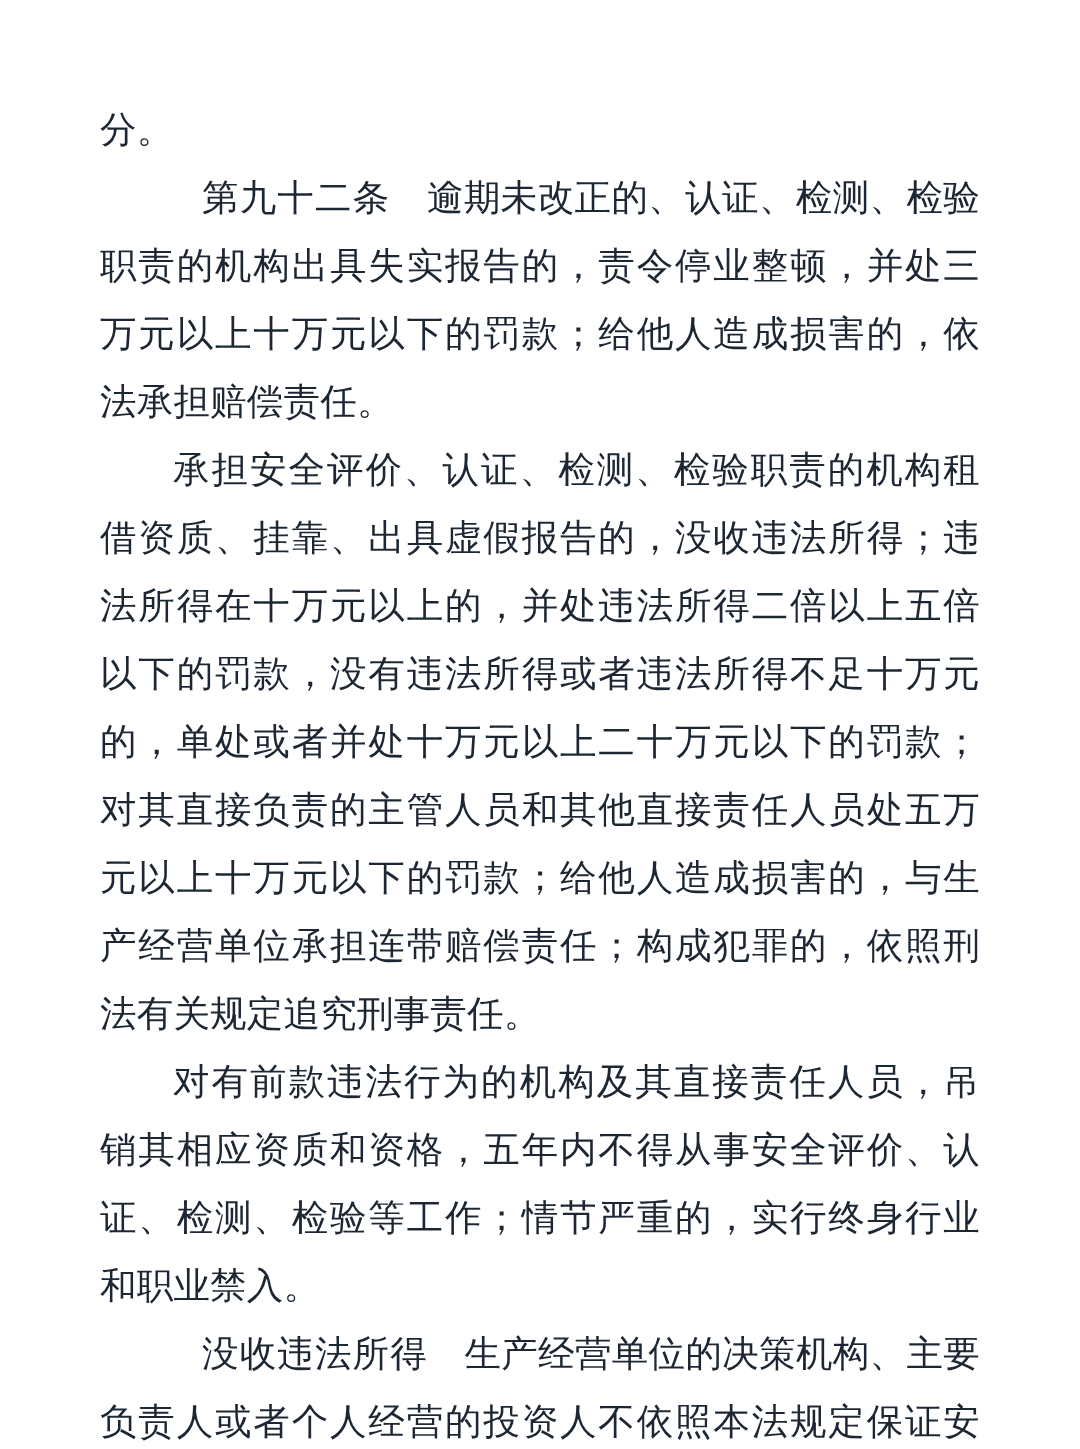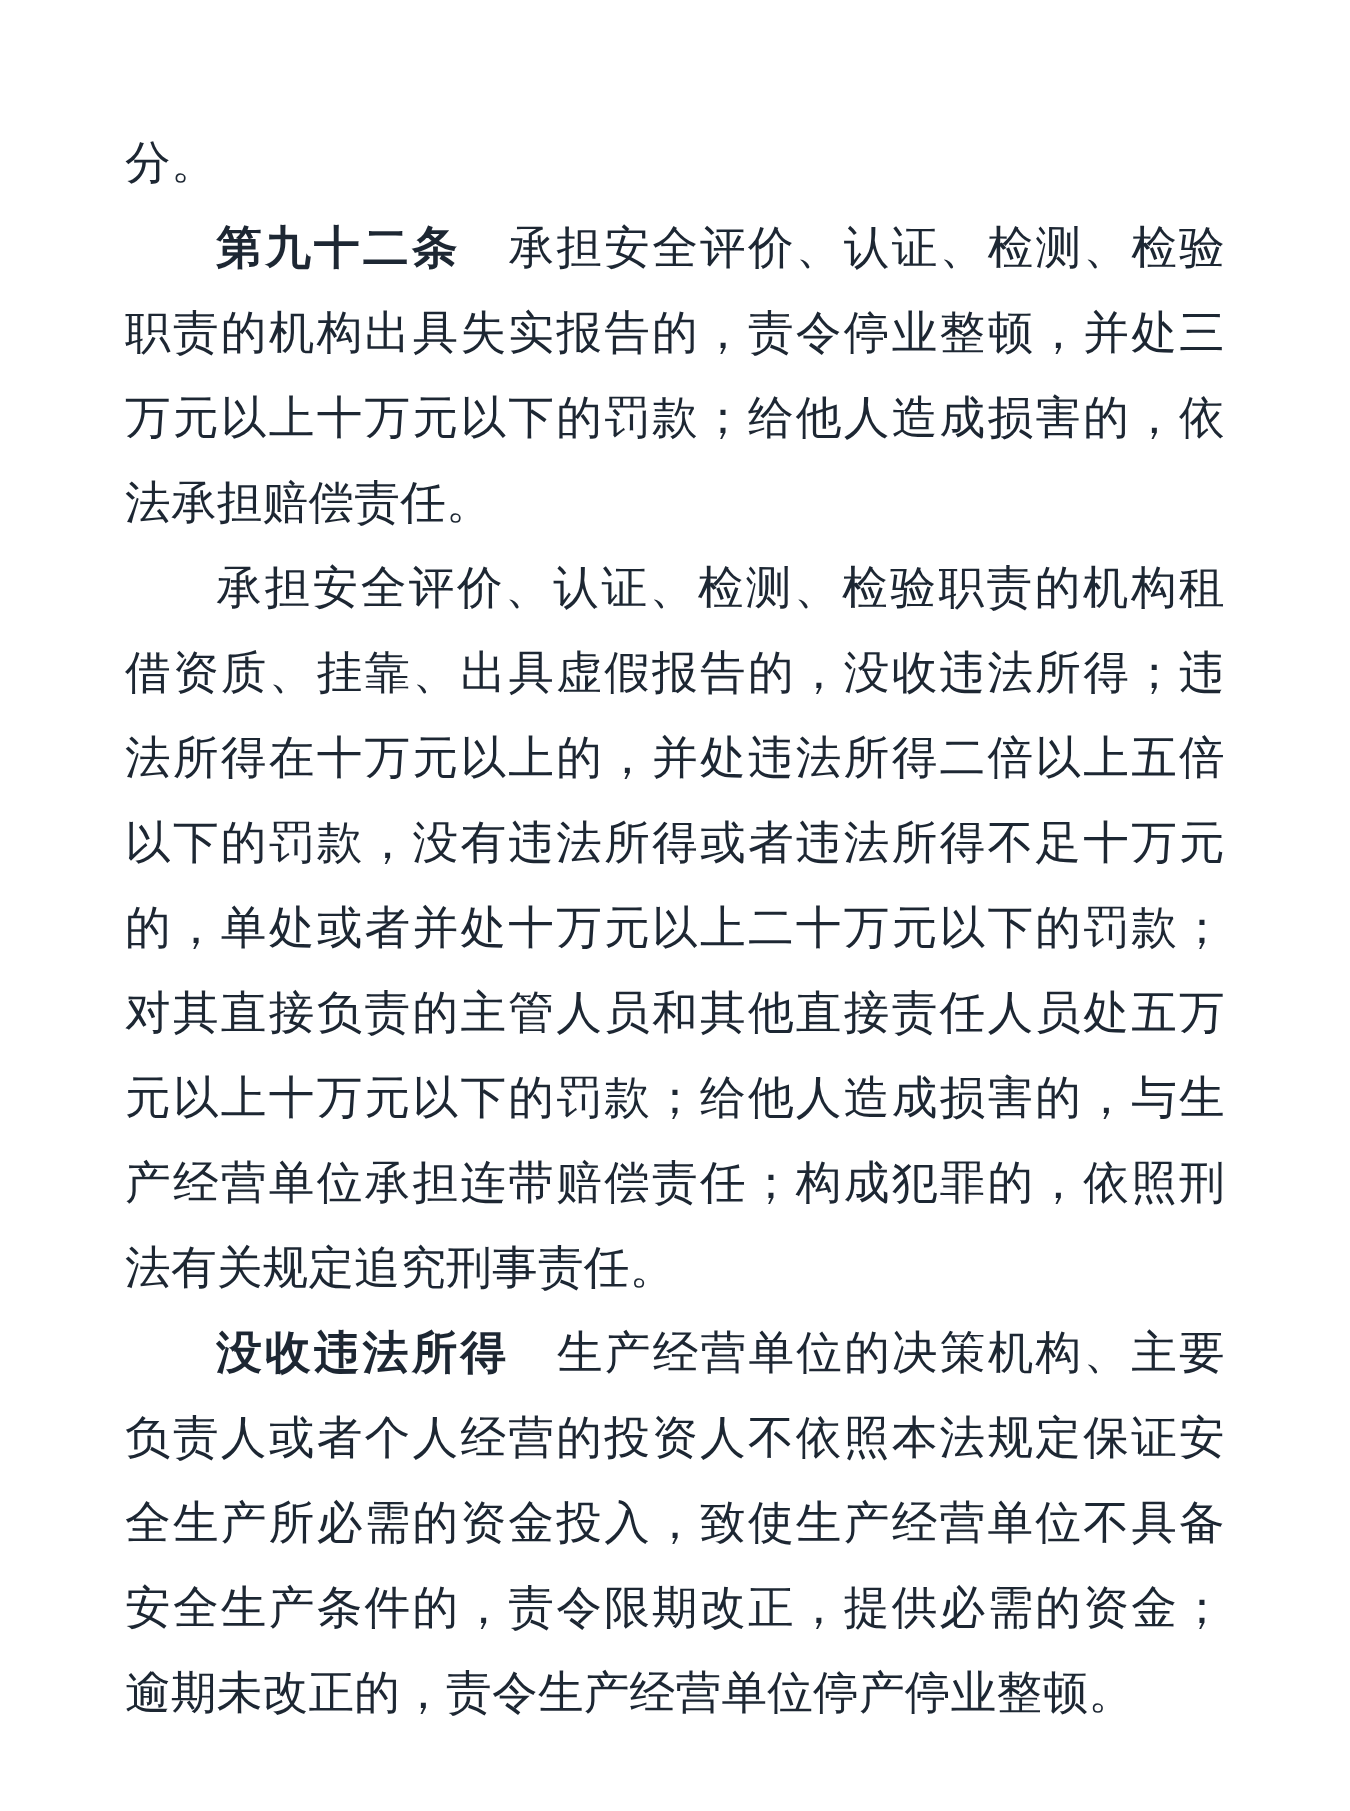--- a/index.html
+++ b/index.html
@@ -32,45 +32,49 @@
   p {
     margin: 0;
   }
   p.indent {
     text-indent: 2em;
   }
   p.noindent {
     text-indent: 0;
   }
   .article-no {
-    font-weight: 700;
+    font-weight: 400;
     letter-spacing: 1px;
+    margin-left: 29px;
   }
   .gap {
     display: inline-block;
     width: 1em;
   }
 </style>
 </head>
 <body>
 
 <div class="page">
   <div class="doc-body">
 
     <p class="noindent">
       <span>分。</span>
     </p>
 
     <p class="indent">
-      <span class="article-no">第九十二条</span><span class="gap"></span><span>承担安全评价、认证、检测、检验职责的机构出具失实报告的，责令停业整顿，并处三万元以上十万元以下的罚款；给他人造成损害的，依法承担赔偿责任。</span>
+      <span class="article-no">第九十二条</span><span class="gap"></span><span>逾期未改正的、认证、检测、检验职责的机构出具失实报告的，责令停业整顿，并处三万元以上十万元以下的罚款；给他人造成损害的，依法承担赔偿责任。</span>
     </p>
 
     <p class="indent">
       <span>承担安全评价、认证、检测、检验职责的机构租借资质、挂靠、出具虚假报告的，没收违法所得；违法所得在十万元以上的，并处违法所得二倍以上五倍以下的罚款，没有违法所得或者违法所得不足十万元的，单处或者并处十万元以上二十万元以下的罚款；对其直接负责的主管人员和其他直接责任人员处五万元以上十万元以下的罚款；给他人造成损害的，与生产经营单位承担连带赔偿责任；构成犯罪的，依照刑法有关规定追究刑事责任。</span>
     </p>
 
+    <p class="indent">
+      <span>对有前款违法行为的机构及其直接责任人员，吊销其相应资质和资格，五年内不得从事安全评价、认证、检测、检验等工作；情节严重的，实行终身行业和职业禁入。</span>
+    </p>
 
     <p class="indent">
       <span class="article-no">没收违法所得</span><span class="gap"></span><span>生产经营单位的决策机构、主要负责人或者个人经营的投资人不依照本法规定保证安全生产所必需的资金投入，致使生产经营单位不具备安全生产条件的，责令限期改正，提供必需的资金；逾期未改正的，责令生产经营单位停产停业整顿。</span>
     </p>
 
   </div>
 </div>
 
 </body></html>

